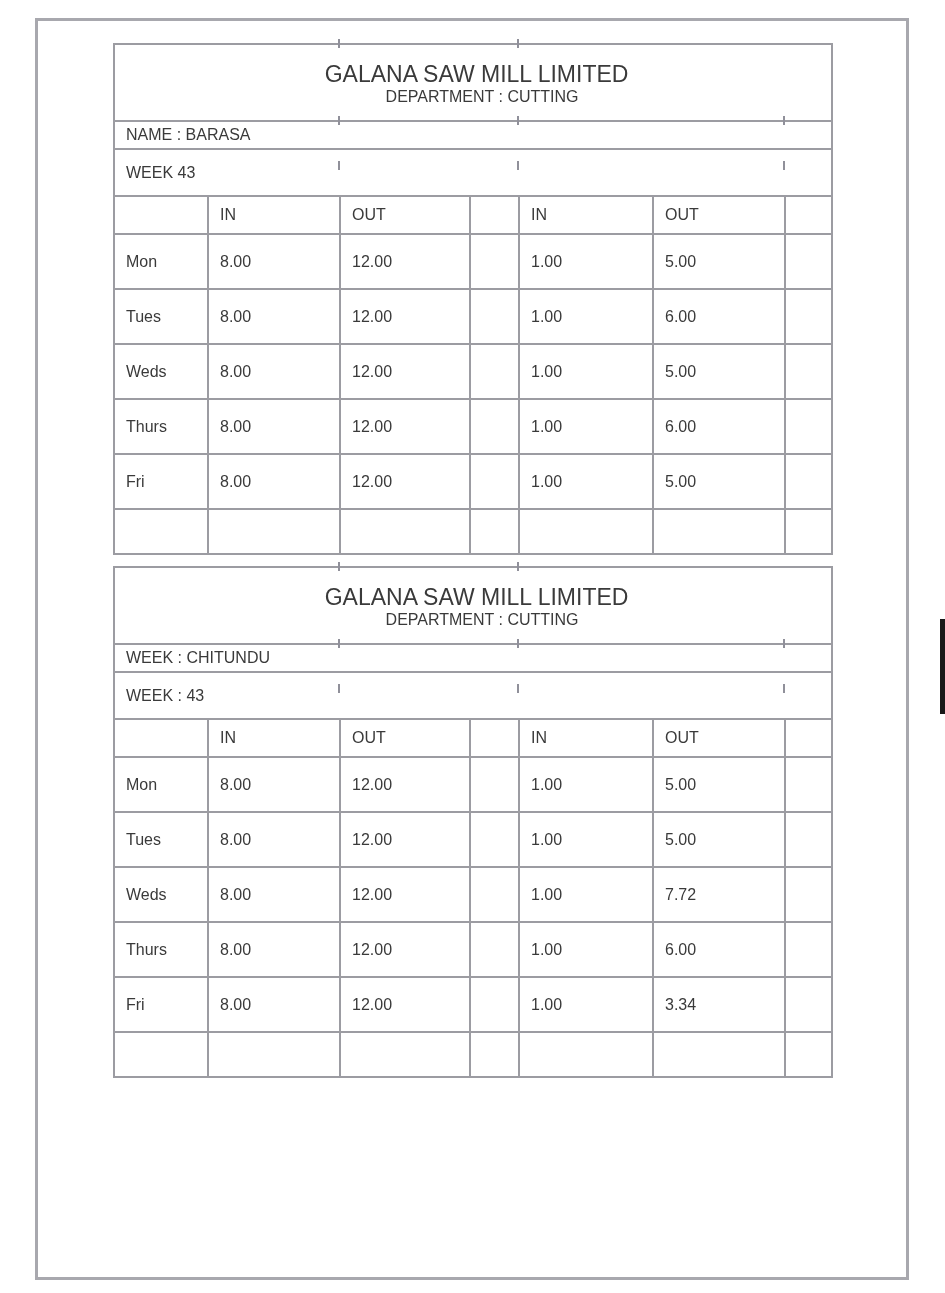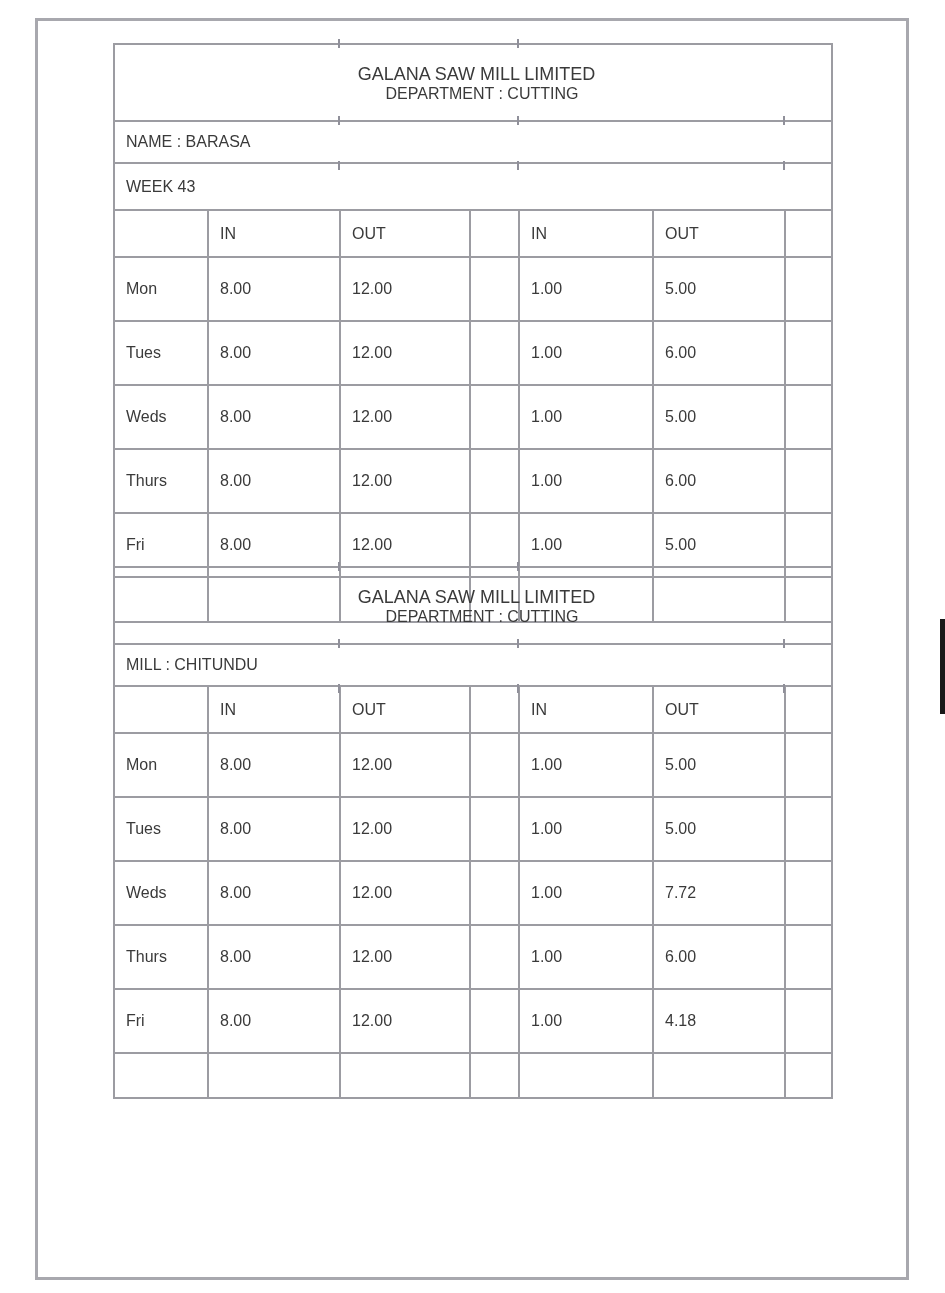--- a/index.html
+++ b/index.html
@@ -34,35 +34,35 @@
     color: #3a3a3a;
   }
   table.ts td {
     border: 2px solid #9c9ca2;
     padding: 0 4px 0 11px;
     vertical-align: middle;
     white-space: nowrap;
     overflow: hidden;
   }
   tr.r-block1 { height: 77px; }
-  tr.r-name   { height: 42px; }
+  tr.r-name   { height: 28px; }
   tr.r-week   { height: 47px; margin-top: 6px; }
-  tr.r-head   { height: 47px; margin-top: 40px; }
-  tr.r-data   { height: 64px; margin-top: 44px; }
+  tr.r-head   { height: 38px; margin-top: 40px; }
+  tr.r-data   { height: 55px; margin-top: 44px; }
   tr.r-empty  { height: 45px; }
   td.block-cell { padding: 0; }
   .block-inner {
     height: 100%;
     display: flex;
     flex-direction: column;
     justify-content: space-between;
   }
   .company-title {
     text-align: center;
-    font-size: 18px;
+    font-size: 23px;
     padding-top: 9px;
   }
   .dept-line {
     text-align: center;
     padding: 0 0 7px 11px;
   }
   .tick {
     position: absolute;
     width: 2px; height: 9px;
     background: #90909a;
@@ -196,21 +196,24 @@
     <tbody>
       <tr class="r-block1">
         <td colspan="7" class="block-cell">
           <div class="block-inner">
             <div class="company-title">GALANA SAW MILL LIMITED</div>
             <div class="dept-line">DEPARTMENT : CUTTING</div>
           </div>
         </td>
       </tr>
       <tr class="r-name">
-        <td colspan="7">MILL : CHITUNDU</td>
+        <td colspan="7">WEEK : CHITUNDU</td>
+      </tr>
+      <tr class="r-week">
+        <td colspan="7">WEEK : 43</td>
       </tr>
     </tbody>
     <tbody>
         <tr class="r-head">
           <td></td>
           <td>IN</td>
           <td>OUT</td>
           <td></td>
           <td>IN</td>
           <td>OUT</td>
@@ -251,21 +254,21 @@
           <td>1.00</td>
           <td>6.00</td>
           <td></td>
         </tr>
         <tr class="r-data">
           <td>Fri</td>
           <td>8.00</td>
           <td>12.00</td>
           <td></td>
           <td>1.00</td>
-          <td>4.18</td>
+          <td>3.34</td>
           <td></td>
         </tr>
         <tr class="r-empty">
           <td></td>
           <td></td>
           <td></td>
           <td></td>
           <td></td>
           <td></td>
           <td></td>

